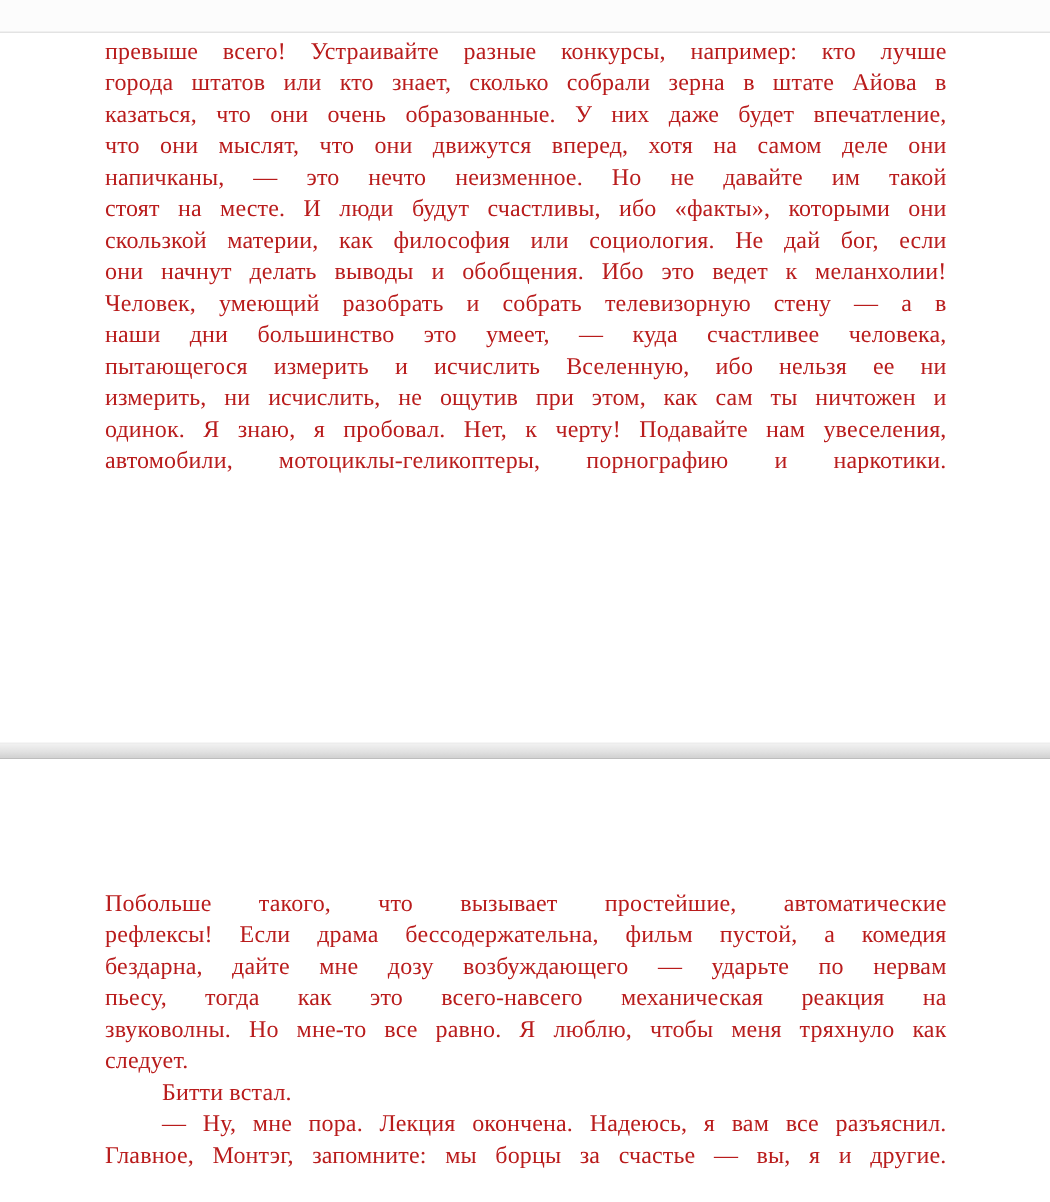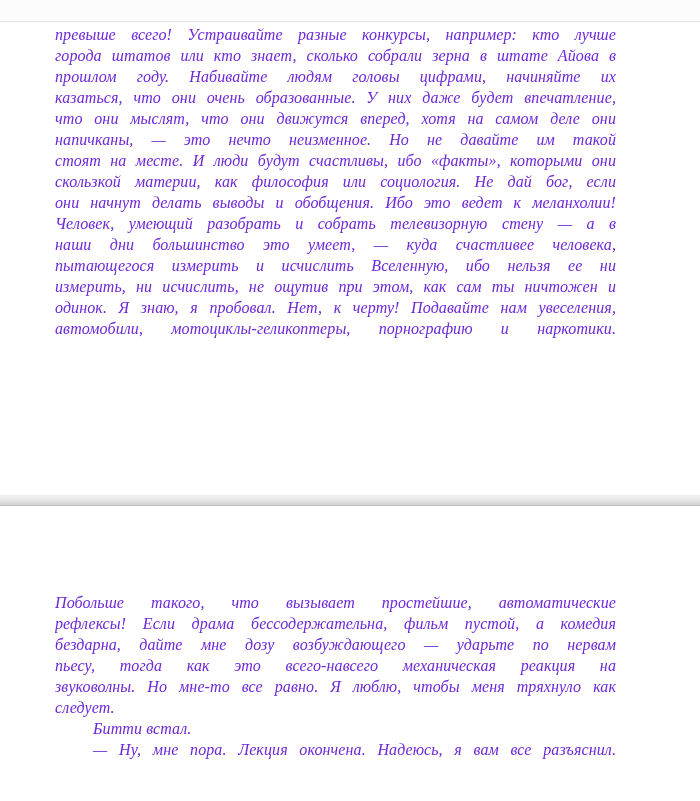--- a/index.html
+++ b/index.html
@@ -29,24 +29,23 @@
     top: 495px;
     left: 0;
     width: 700px;
     height: 9px;
     background: linear-gradient(to bottom, #f1f1f1 0%, #e2e2e2 55%, #d2d2d2 100%);
     border-top: 1px solid #ededed;
     border-bottom: 1px solid #bdbdbd;
   }
   .page-text {
     position: absolute;
-    left: 55px;
+    left: 70px;
     width: 561px;
-    color: #6d28d9;
-    font-style: italic;
+    color: #b91c1c;
   }
   .page-prev { top: 24px; }
   .page-curr { top: 592px; }
   .line {
     box-sizing: border-box;
     width: 561px;
     height: 21px;
     line-height: 21px;
     font-size: 16px;
     letter-spacing: 0.1px;
@@ -67,21 +66,20 @@
 </head>
 <body>
 
 <div class="reader">
 
   <div class="gap-top-strip"></div>
 
   <div class="page-text page-prev">
       <div class="line">превыше всего! Устраивайте разные конкурсы, например: кто лучше</div>
       <div class="line">города штатов или кто знает, сколько собрали зерна в штате Айова в</div>
-      <div class="line">прошлом году. Набивайте людям головы цифрами, начиняйте их</div>
       <div class="line">казаться, что они очень образованные. У них даже будет впечатление,</div>
       <div class="line">что они мыслят, что они движутся вперед, хотя на самом деле они</div>
       <div class="line">напичканы, — это нечто неизменное. Но не давайте им такой</div>
       <div class="line">стоят на месте. И люди будут счастливы, ибо «факты», которыми они</div>
       <div class="line">скользкой материи, как философия или социология. Не дай бог, если</div>
       <div class="line">они начнут делать выводы и обобщения. Ибо это ведет к меланхолии!</div>
       <div class="line">Человек, умеющий разобрать и собрать телевизорную стену — а в</div>
       <div class="line">наши дни большинство это умеет, — куда счастливее человека,</div>
       <div class="line">пытающегося измерить и исчислить Вселенную, ибо нельзя ее ни</div>
       <div class="line">измерить, ни исчислить, не ощутив при этом, как сам ты ничтожен и</div>
@@ -93,15 +91,16 @@
 
   <div class="page-text page-curr">
       <div class="line">Побольше такого, что вызывает простейшие, автоматические</div>
       <div class="line">рефлексы! Если драма бессодержательна, фильм пустой, а комедия</div>
       <div class="line">бездарна, дайте мне дозу возбуждающего — ударьте по нервам</div>
       <div class="line">пьесу, тогда как это всего-навсего механическая реакция на</div>
       <div class="line">звуковолны. Но мне-то все равно. Я люблю, чтобы меня тряхнуло как</div>
       <div class="line no-just">следует.</div>
       <div class="line indent no-just">Битти встал.</div>
       <div class="line indent">— Ну, мне пора. Лекция окончена. Надеюсь, я вам все разъяснил.</div>
+      <div class="line">Главное, Монтэг, запомните: мы борцы за счастье — вы, я и другие.</div>
     </div>
 
 </div>
 
 </body></html>

